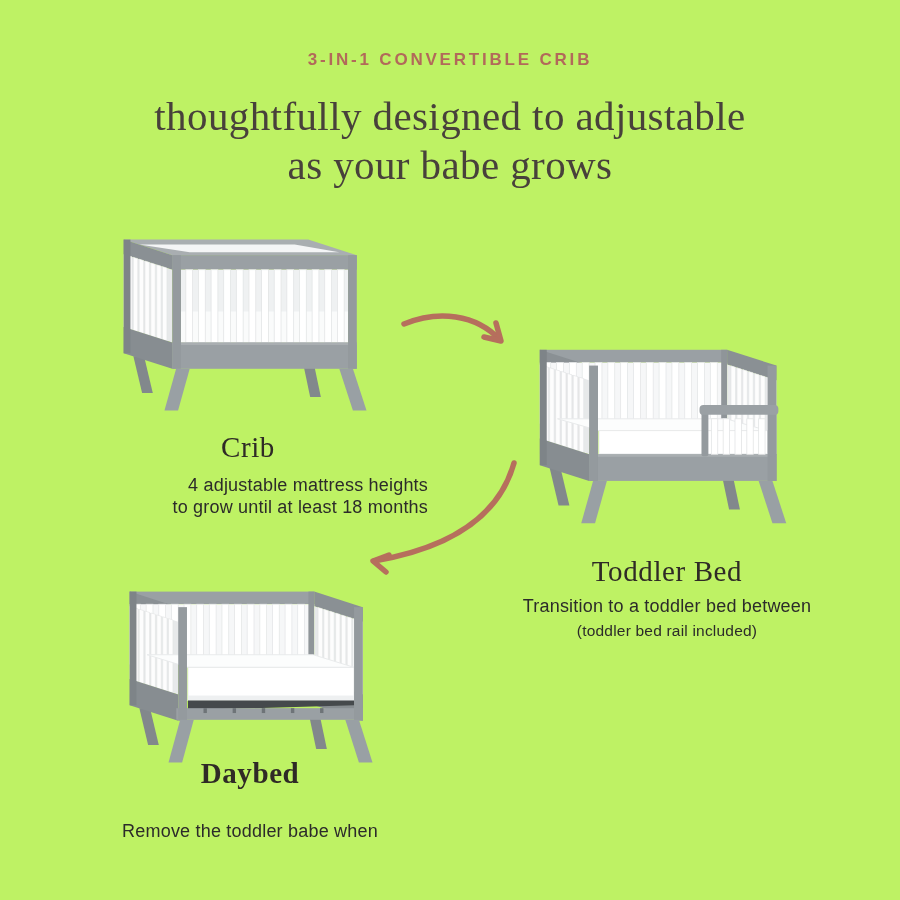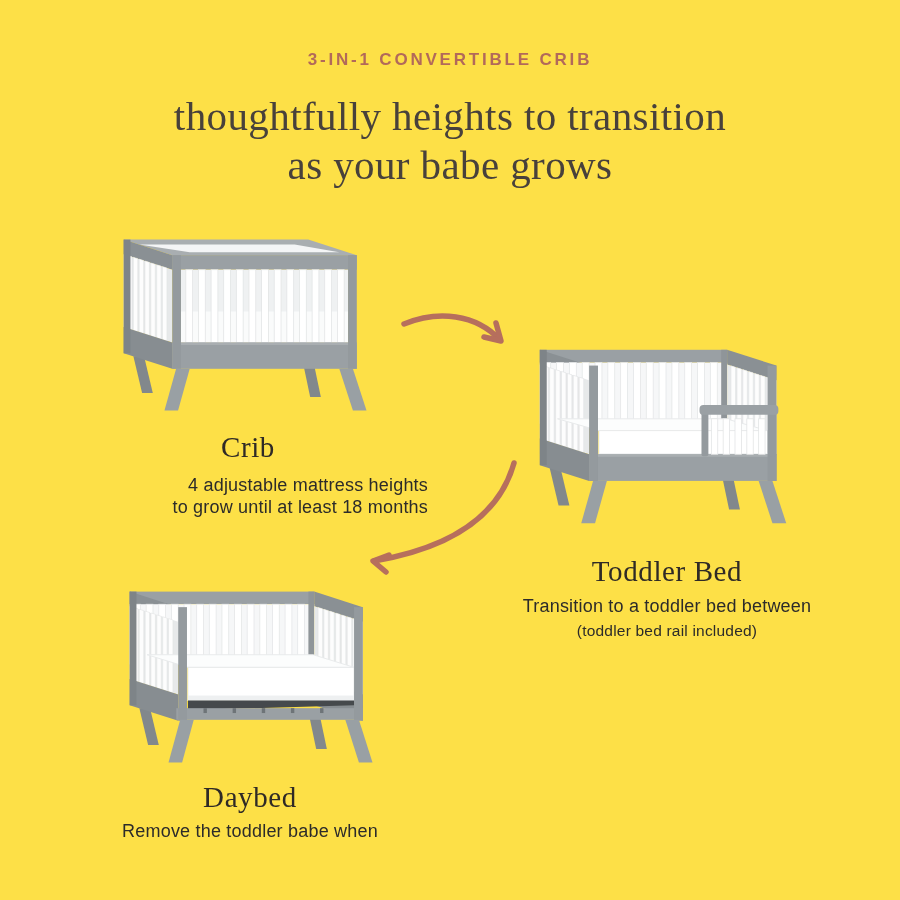--- a/index.html
+++ b/index.html
@@ -1,18 +1,18 @@
 <!DOCTYPE html>
 <html><head>
 <meta charset="utf-8">
 <style>
   html,body{margin:0;padding:0;background:#ffffff;}
   .canvas{
     position:relative;width:900px;height:900px;margin:0 auto;
-    background:#fde047;overflow:hidden;
+    background:#bef264;overflow:hidden;
     font-family:"Liberation Sans", sans-serif;
   }
   .eyebrow{
     position:absolute;top:50px;left:0;width:900px;text-align:center;
     font:700 17px/20px "Liberation Sans", sans-serif;
     letter-spacing:2.8px;color:#b2695a;
   }
   .title{
     position:absolute;top:92px;left:0;width:900px;text-align:center;
     font:400 41px/49px "Liberation Serif", serif;
@@ -37,21 +37,21 @@
   .fig svg{display:block;width:100%;height:auto;}
   .arrow{position:absolute;}
 </style>
 </head>
 <body>
 
 <div class="canvas">
 
   <div class="eyebrow">3-IN-1 CONVERTIBLE CRIB</div>
   <div class="title">
-    <span>thoughtfully heights to transition</span><br>
+    <span>thoughtfully designed to adjustable</span><br>
     <span>as your babe grows</span>
   </div>
 
   <div class="fig" style="left:112px;top:226px;width:272px;">
     <svg viewBox="0 0 280 200" aria-hidden="true">
 
       <polygon points="12,14 202,14 252,30 62,30" fill="#a9aeb1"></polygon>
       <polygon points="28,19 188,19 234,27 80,27" fill="#f4f5f6"></polygon>
 
       <rect x="62" y="30" width="190" height="15" fill="#9aa0a4"></rect>
@@ -279,18 +279,18 @@
         <rect x="208" y="134" width="3.5" height="5"></rect>
       </g>
 
       <rect x="62" y="30" width="9" height="117" fill="#949a9e"></rect>
       <rect x="243" y="30" width="9" height="117" fill="#949a9e"></rect>
 
       <polygon points="64,146 78,146 66,190 52,190" fill="#99a0a4"></polygon>
       <polygon points="234,146 248,146 262,190 248,190" fill="#99a0a4"></polygon>
     </svg>
   </div>
-  <div class="stage-label" style="left:100px;top:780px;width:300px;">Daybed</div>
+  <div class="stage-label" style="left:100px;top:756px;width:300px;font-weight:bold;">Daybed</div>
   <div class="stage-desc" style="left:70px;top:820px;width:360px;">
     <span>Remove the toddler babe when</span>
   </div>
 
 </div>
 
 </body></html>

